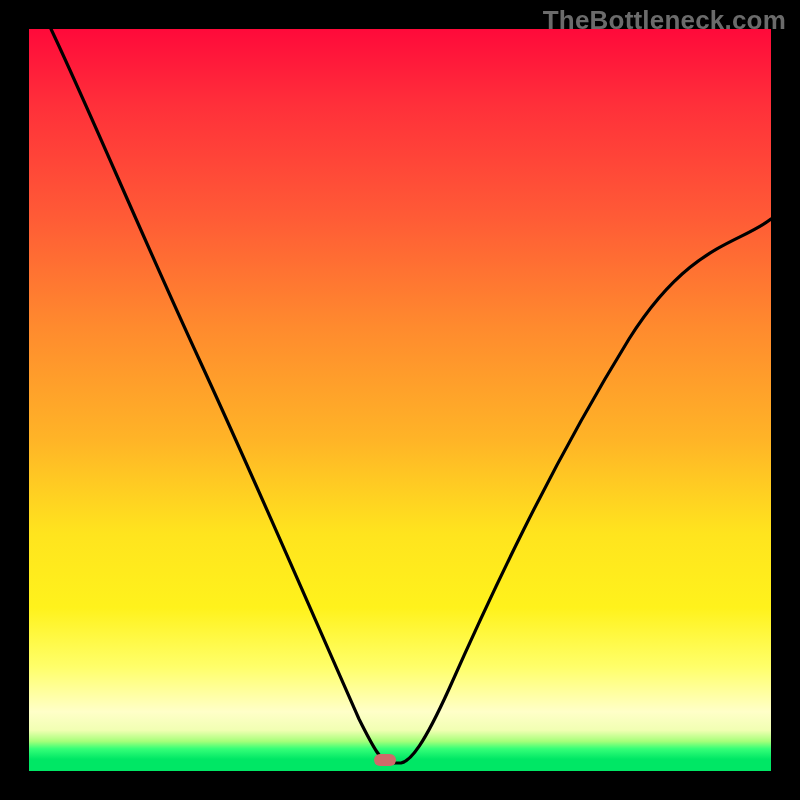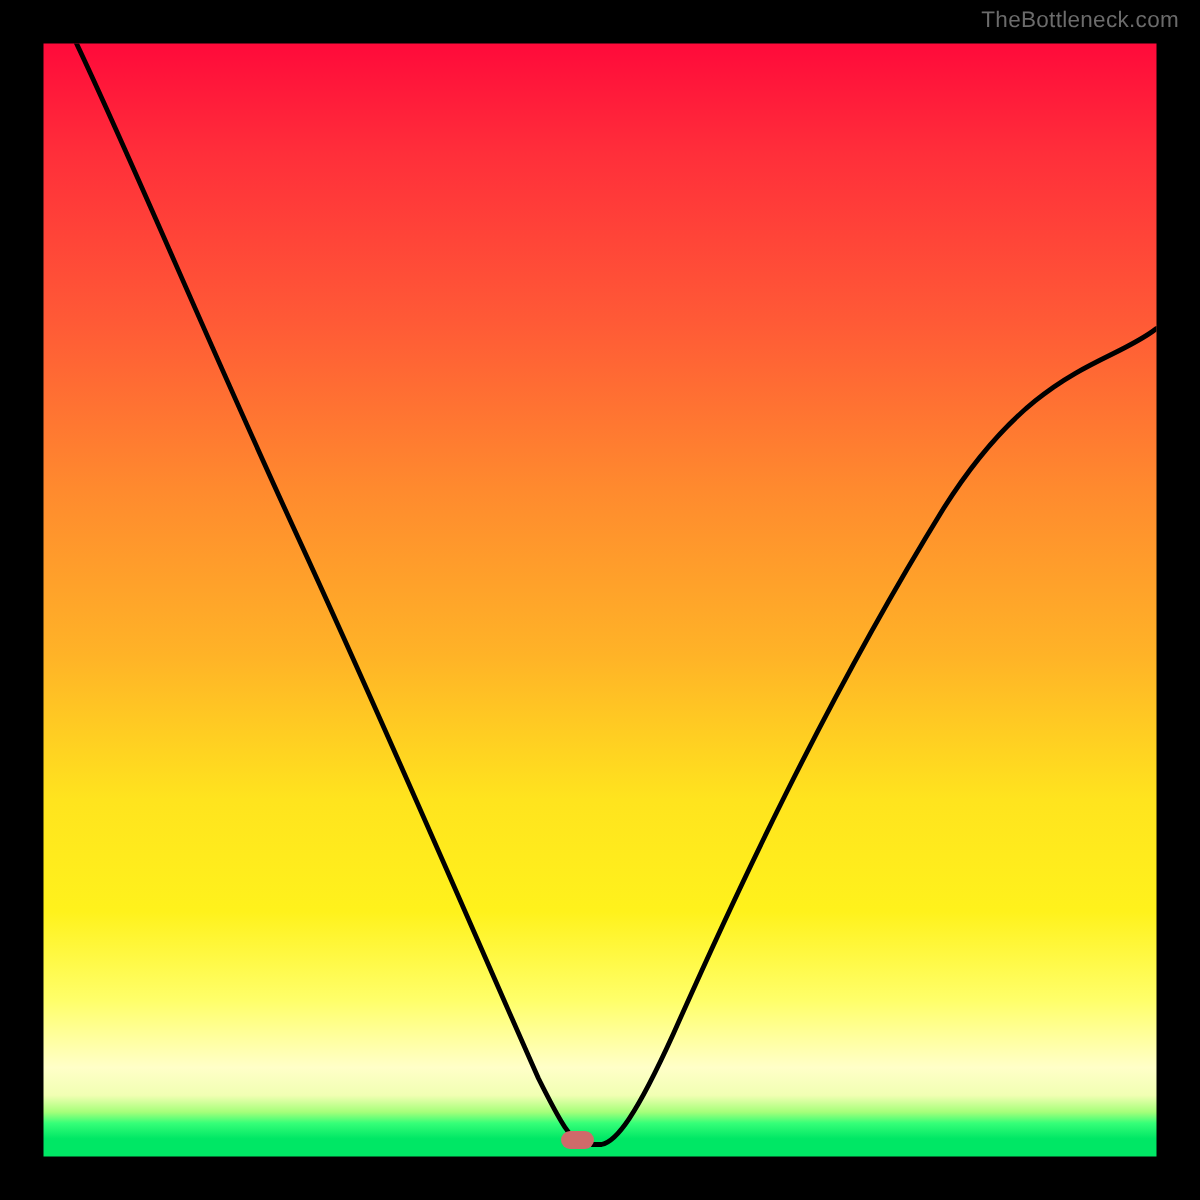--- a/index.html
+++ b/index.html
@@ -55,22 +55,22 @@
     height: 12px;
     border-radius: 6px;
     background: #cf6a6a;
     transform: translate(-50%, -50%);
   }
   .watermark {
     position: absolute;
     top: 5px;
     right: 14px;
     color: #6b6b6b;
-    font-size: 15px;
-    font-weight: 400;
+    font-size: 26px;
+    font-weight: 700;
     letter-spacing: 0.2px;
     user-select: none;
   }
 </style>
 </head>
 <body>
 
 <div class="frame">
 
   <div class="plot-area">

